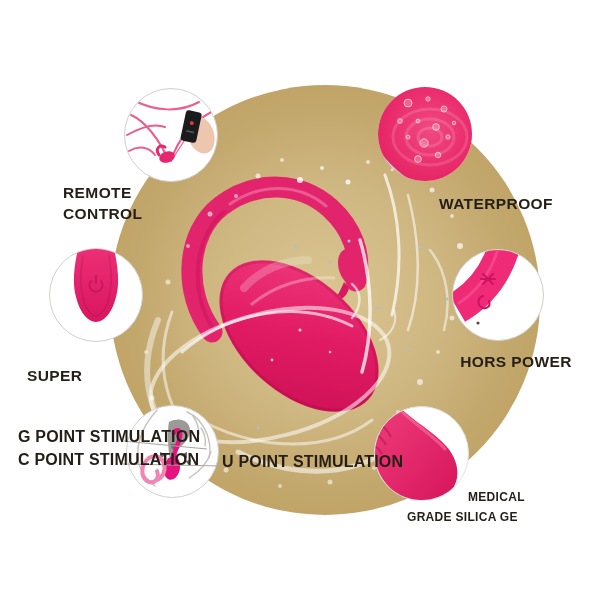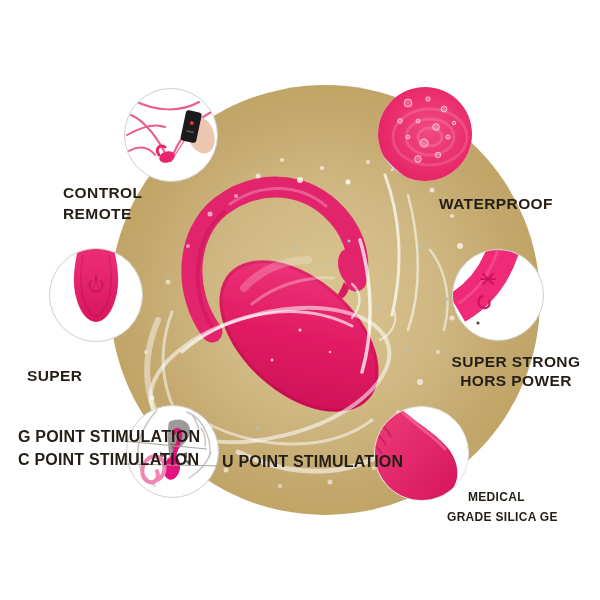--- a/index.html
+++ b/index.html
@@ -254,37 +254,36 @@
       <path d="M24,2 C40,18 58,28 70,42" stroke="#f97fae" stroke-width="3" fill="none" opacity="0.5" stroke-linecap="round"></path>
     </svg>
   </div>
 
   <svg class="lines-layer" width="600" height="600" viewBox="0 0 600 600">
     <line x1="123" y1="441" x2="207" y2="449" stroke="#a9a49e" stroke-width="1"></line>
     <line x1="122" y1="464" x2="222" y2="466" stroke="#a9a49e" stroke-width="1"></line>
   </svg>
 
   <div class="lbl lbl-big" style="left:63px;top:182px;">
+    <div>REMOTE</div>
     <div>CONTROL</div>
-    <div>REMOTE</div>
   </div>
 
   <div class="lbl lbl-big" style="left:439px;top:193px;">WATERPROOF</div>
 
   <div class="lbl lbl-big" style="left:27px;top:349px;margin-top:16px;">
     <div>SUPER</div>
   </div>
 
   <div class="lbl lbl-big ctr" style="left:450px;top:352px;width:132px;line-height:19px;">
-    <div>SUPER STRONG</div>
     <div>HORS POWER</div>
   </div>
 
   <div class="lbl lbl-small" style="left:18px;top:431px;">G POINT STIMULATION</div>
 
   <div class="lbl lbl-small" style="left:18px;top:454px;text-align:center;">C POINT STIMULATION</div>
 
   <div class="lbl lbl-small" style="left:222px;top:456px;">U POINT STIMULATION</div>
 
   <div class="lbl lbl-med" style="left:468px;top:489px;">MEDICAL</div>
-  <div class="lbl lbl-med" style="left:407px;top:509px;margin-left:40px;">GRADE SILICA GE</div>
+  <div class="lbl lbl-med" style="left:407px;top:509px;">GRADE SILICA GE</div>
 
 </div>
 
 </body></html>

